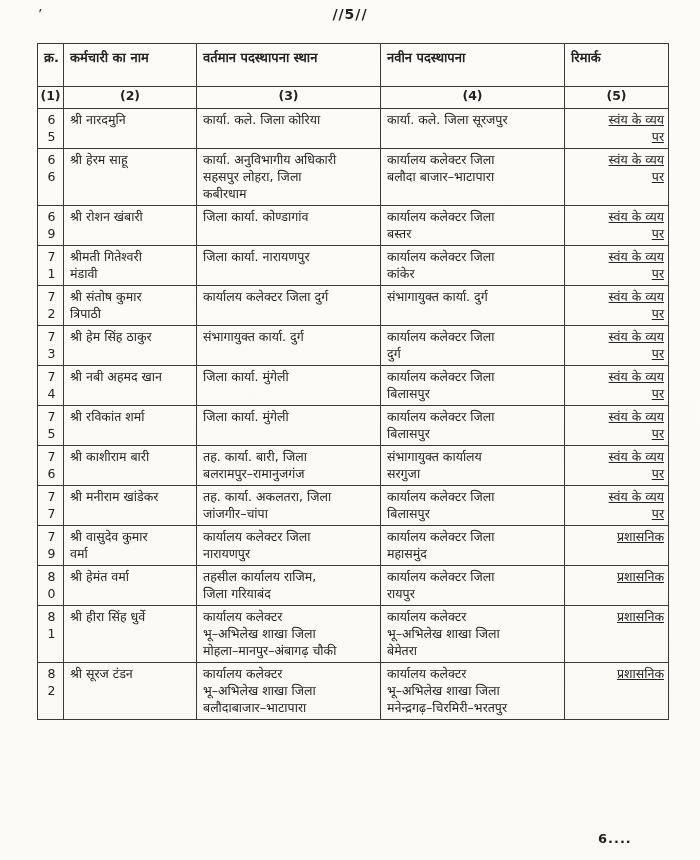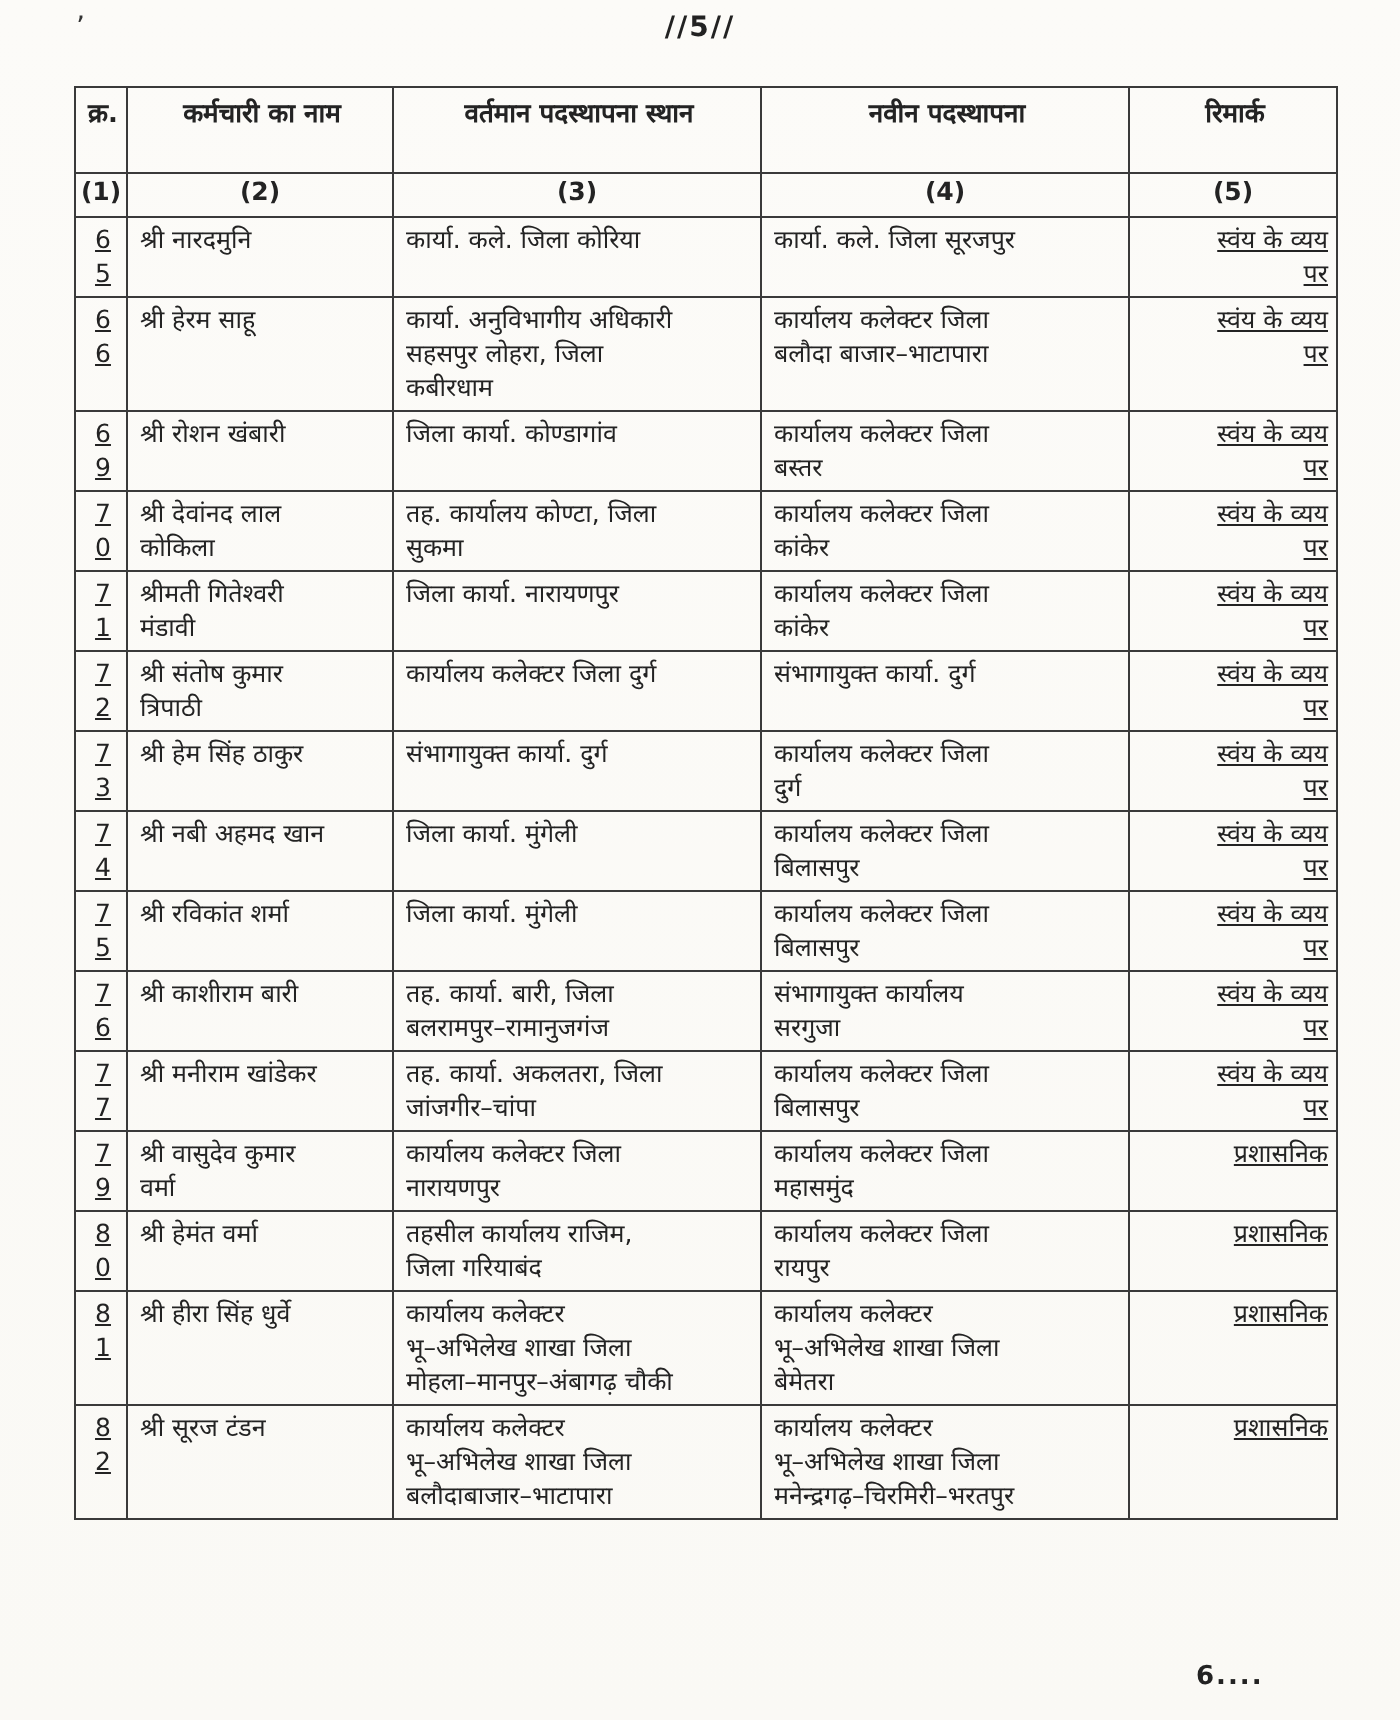--- a/index.html
+++ b/index.html
@@ -51,34 +51,34 @@
     font-size: 12.5px;
     line-height: 17px;
     vertical-align: top;
     padding: 2px 4px 3px 6px;
     white-space: pre-line;
     word-wrap: break-word;
     color: #232323;
   }
   table.doc-table th {
     font-weight: bold;
-    text-align: center;
+    text-align: left;
     vertical-align: top;
     padding-top: 5px;
     height: 34px;
     font-size: 13px;
   }
   tr.colnum-row td {
     text-align: center;
     font-weight: bold;
     padding: 1px 2px 2px 2px;
     height: 18px;
     line-height: 16px;
   }
-  td.c-sno { text-align: center; padding-left: 2px; padding-right: 2px; text-decoration: underline; }
+  td.c-sno { text-align: center; padding-left: 2px; padding-right: 2px; }
   td.c-remark { text-align: right; font-size: 12px; padding-left: 3px; padding-right: 3px; text-decoration: underline; }
   .footer-number {
     position: absolute;
     left: 598px;
     top: 831px;
     font-size: 13px;
     font-weight: bold;
     color: #222;
     letter-spacing: 1px;
   }
@@ -139,31 +139,20 @@
         <tr>
           <td class="c-sno">69</td>
           <td class="c-name">श्री रोशन खंबारी</td>
           <td class="c-current">जिला कार्या. कोण्डागांव</td>
           <td class="c-new">कार्यालय कलेक्टर जिला
 बस्तर</td>
           <td class="c-remark">स्वंय के व्यय
 पर</td>
         </tr>
         <tr>
-          <td class="c-sno">70</td>
-          <td class="c-name">श्री देवांनद लाल
-कोकिला</td>
-          <td class="c-current">तह. कार्यालय कोण्टा, जिला
-सुकमा</td>
-          <td class="c-new">कार्यालय कलेक्टर जिला
-कांकेर</td>
-          <td class="c-remark">स्वंय के व्यय
-पर</td>
-        </tr>
-        <tr>
           <td class="c-sno">71</td>
           <td class="c-name">श्रीमती गितेश्वरी
 मंडावी</td>
           <td class="c-current">जिला कार्या. नारायणपुर</td>
           <td class="c-new">कार्यालय कलेक्टर जिला
 कांकेर</td>
           <td class="c-remark">स्वंय के व्यय
 पर</td>
         </tr>
         <tr>

